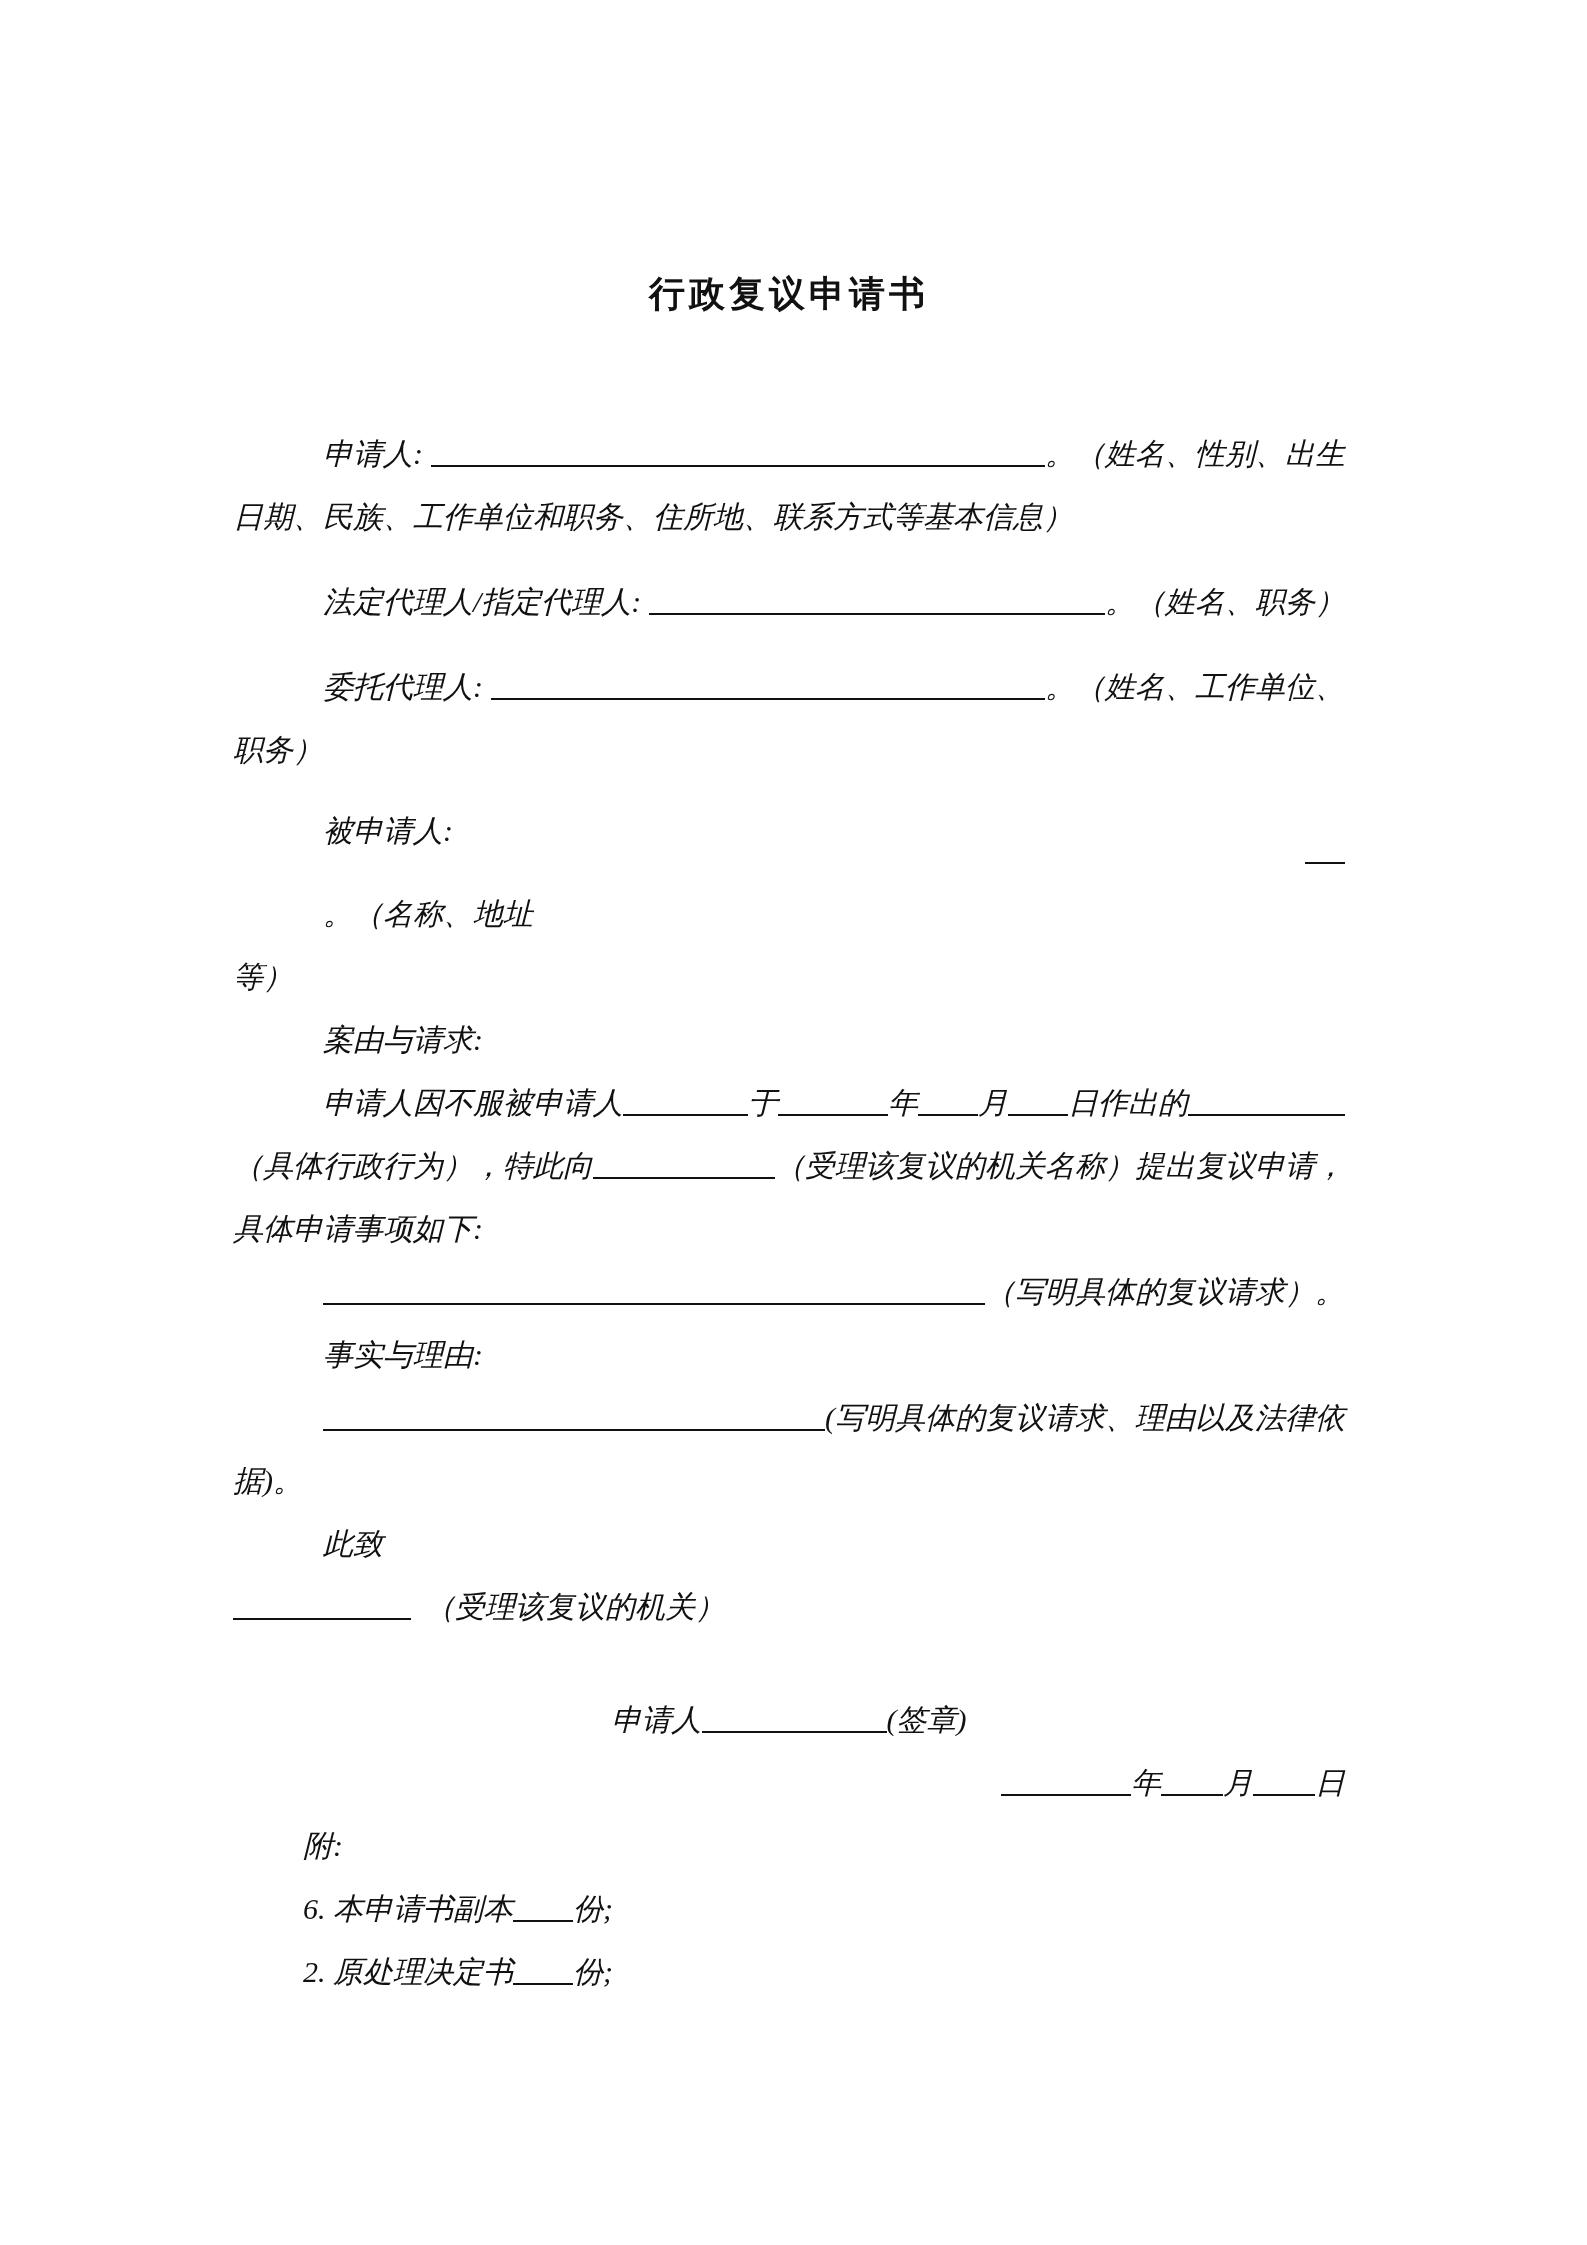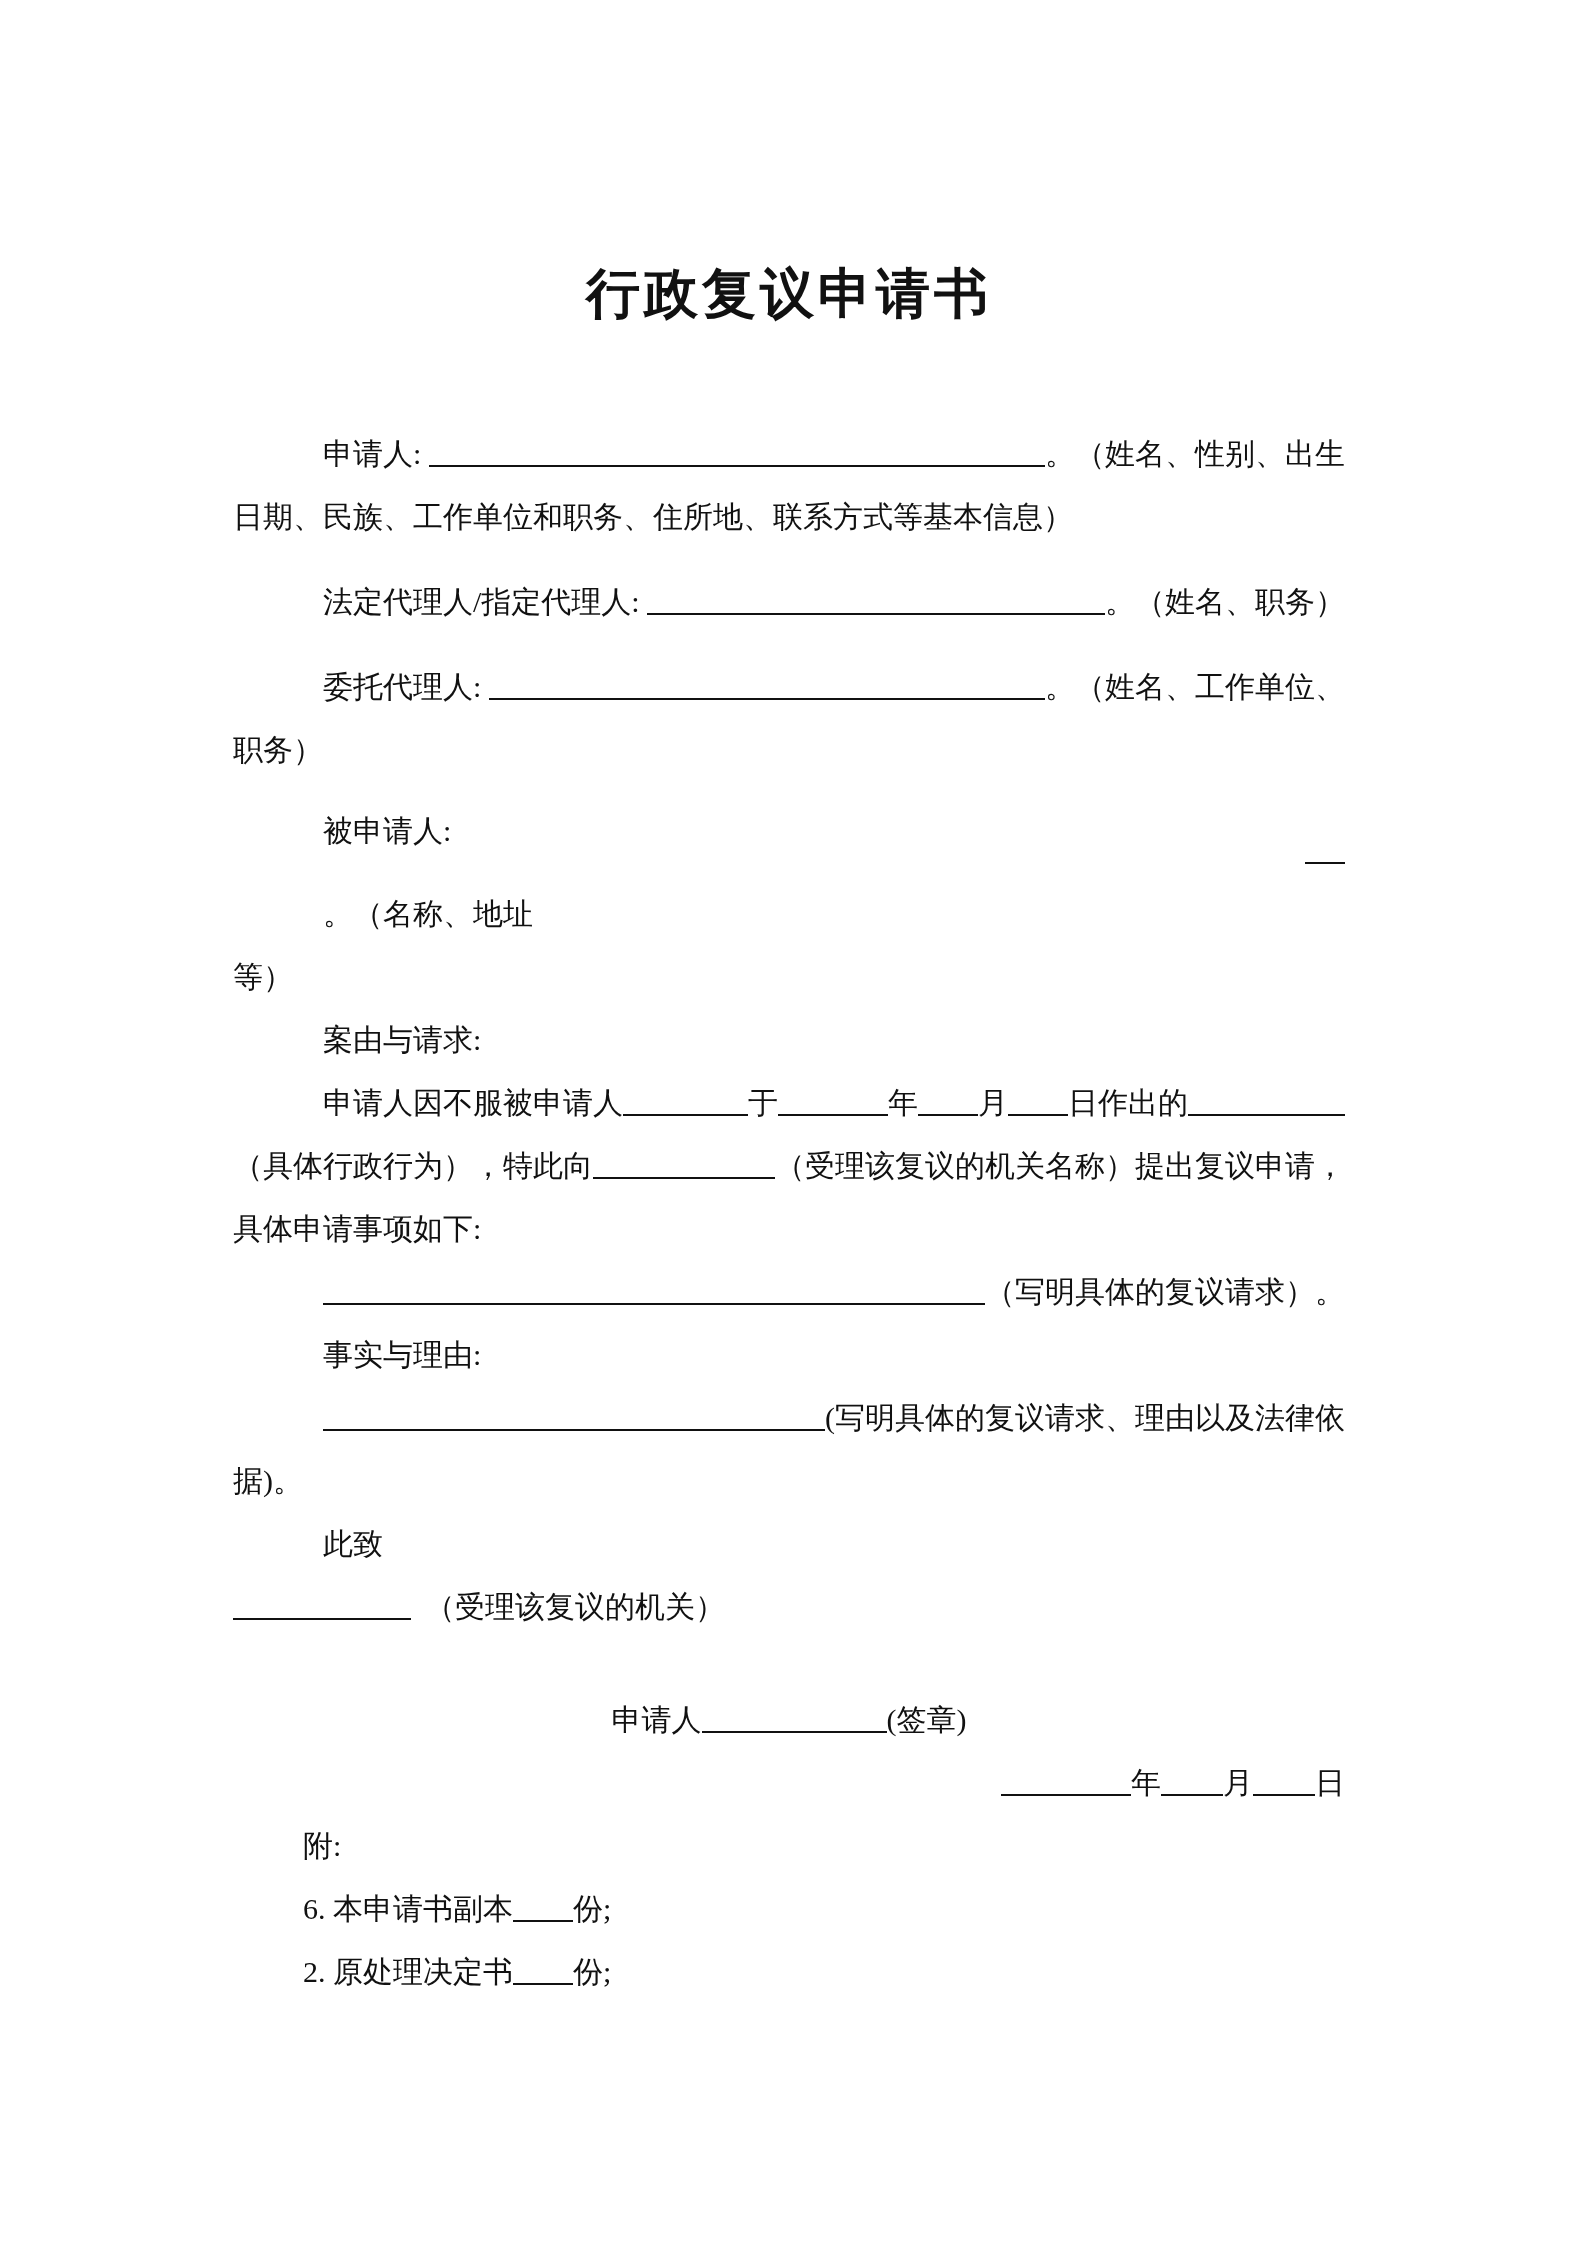--- a/index.html
+++ b/index.html
@@ -3,31 +3,31 @@
 <meta charset="utf-8">
 <style>
   html,body{margin:0;padding:0;background:#888;}
   .page{
     width:1587px;height:2245px;background:#ffffff;color:#111;
     box-sizing:border-box;padding:262px 242px 0 233px;
     font-family:"Liberation Serif","DejaVu Serif",serif;
     font-size:30px;line-height:63px;overflow:hidden;
   }
   .title{
-    font-size:54px;line-height:64px;height:64px;font-weight:bold;
+    font-size:36px;line-height:64px;height:64px;font-weight:bold;
     text-align:center;letter-spacing:4px;margin:0 0 96px 0;
   }
   .line{display:flex;flex-wrap:nowrap;line-height:63px;}
   .line.ind{padding-left:90px;}
   .line.ind70{padding-left:70px;}
   .line.right{justify-content:flex-end;}
   .line.mt22{margin-top:22px;align-items:center;}
   .line.mt18{margin-top:18px;flex-direction:column;}
   .line.mt50{margin-top:50px;justify-content:center;}
-  .t{white-space:pre;flex:0 0 auto;}
+  .t{white-space:pre;flex:0 0 auto;font-style:italic;}
   .u{
     border-bottom:2px solid #111;align-self:flex-end;
     margin-bottom:18px;height:0;flex:0 0 auto;
   }
   .u.g{flex:1 1 auto;min-width:40px;}
   .u.w580{flex-basis:580px;}
   .u.w178{flex-basis:178px;margin-right:14px;}
   .u.w185{flex-basis:185px;}
   .u.w130{flex-basis:130px;}
   .u.w125{flex-basis:125px;}

